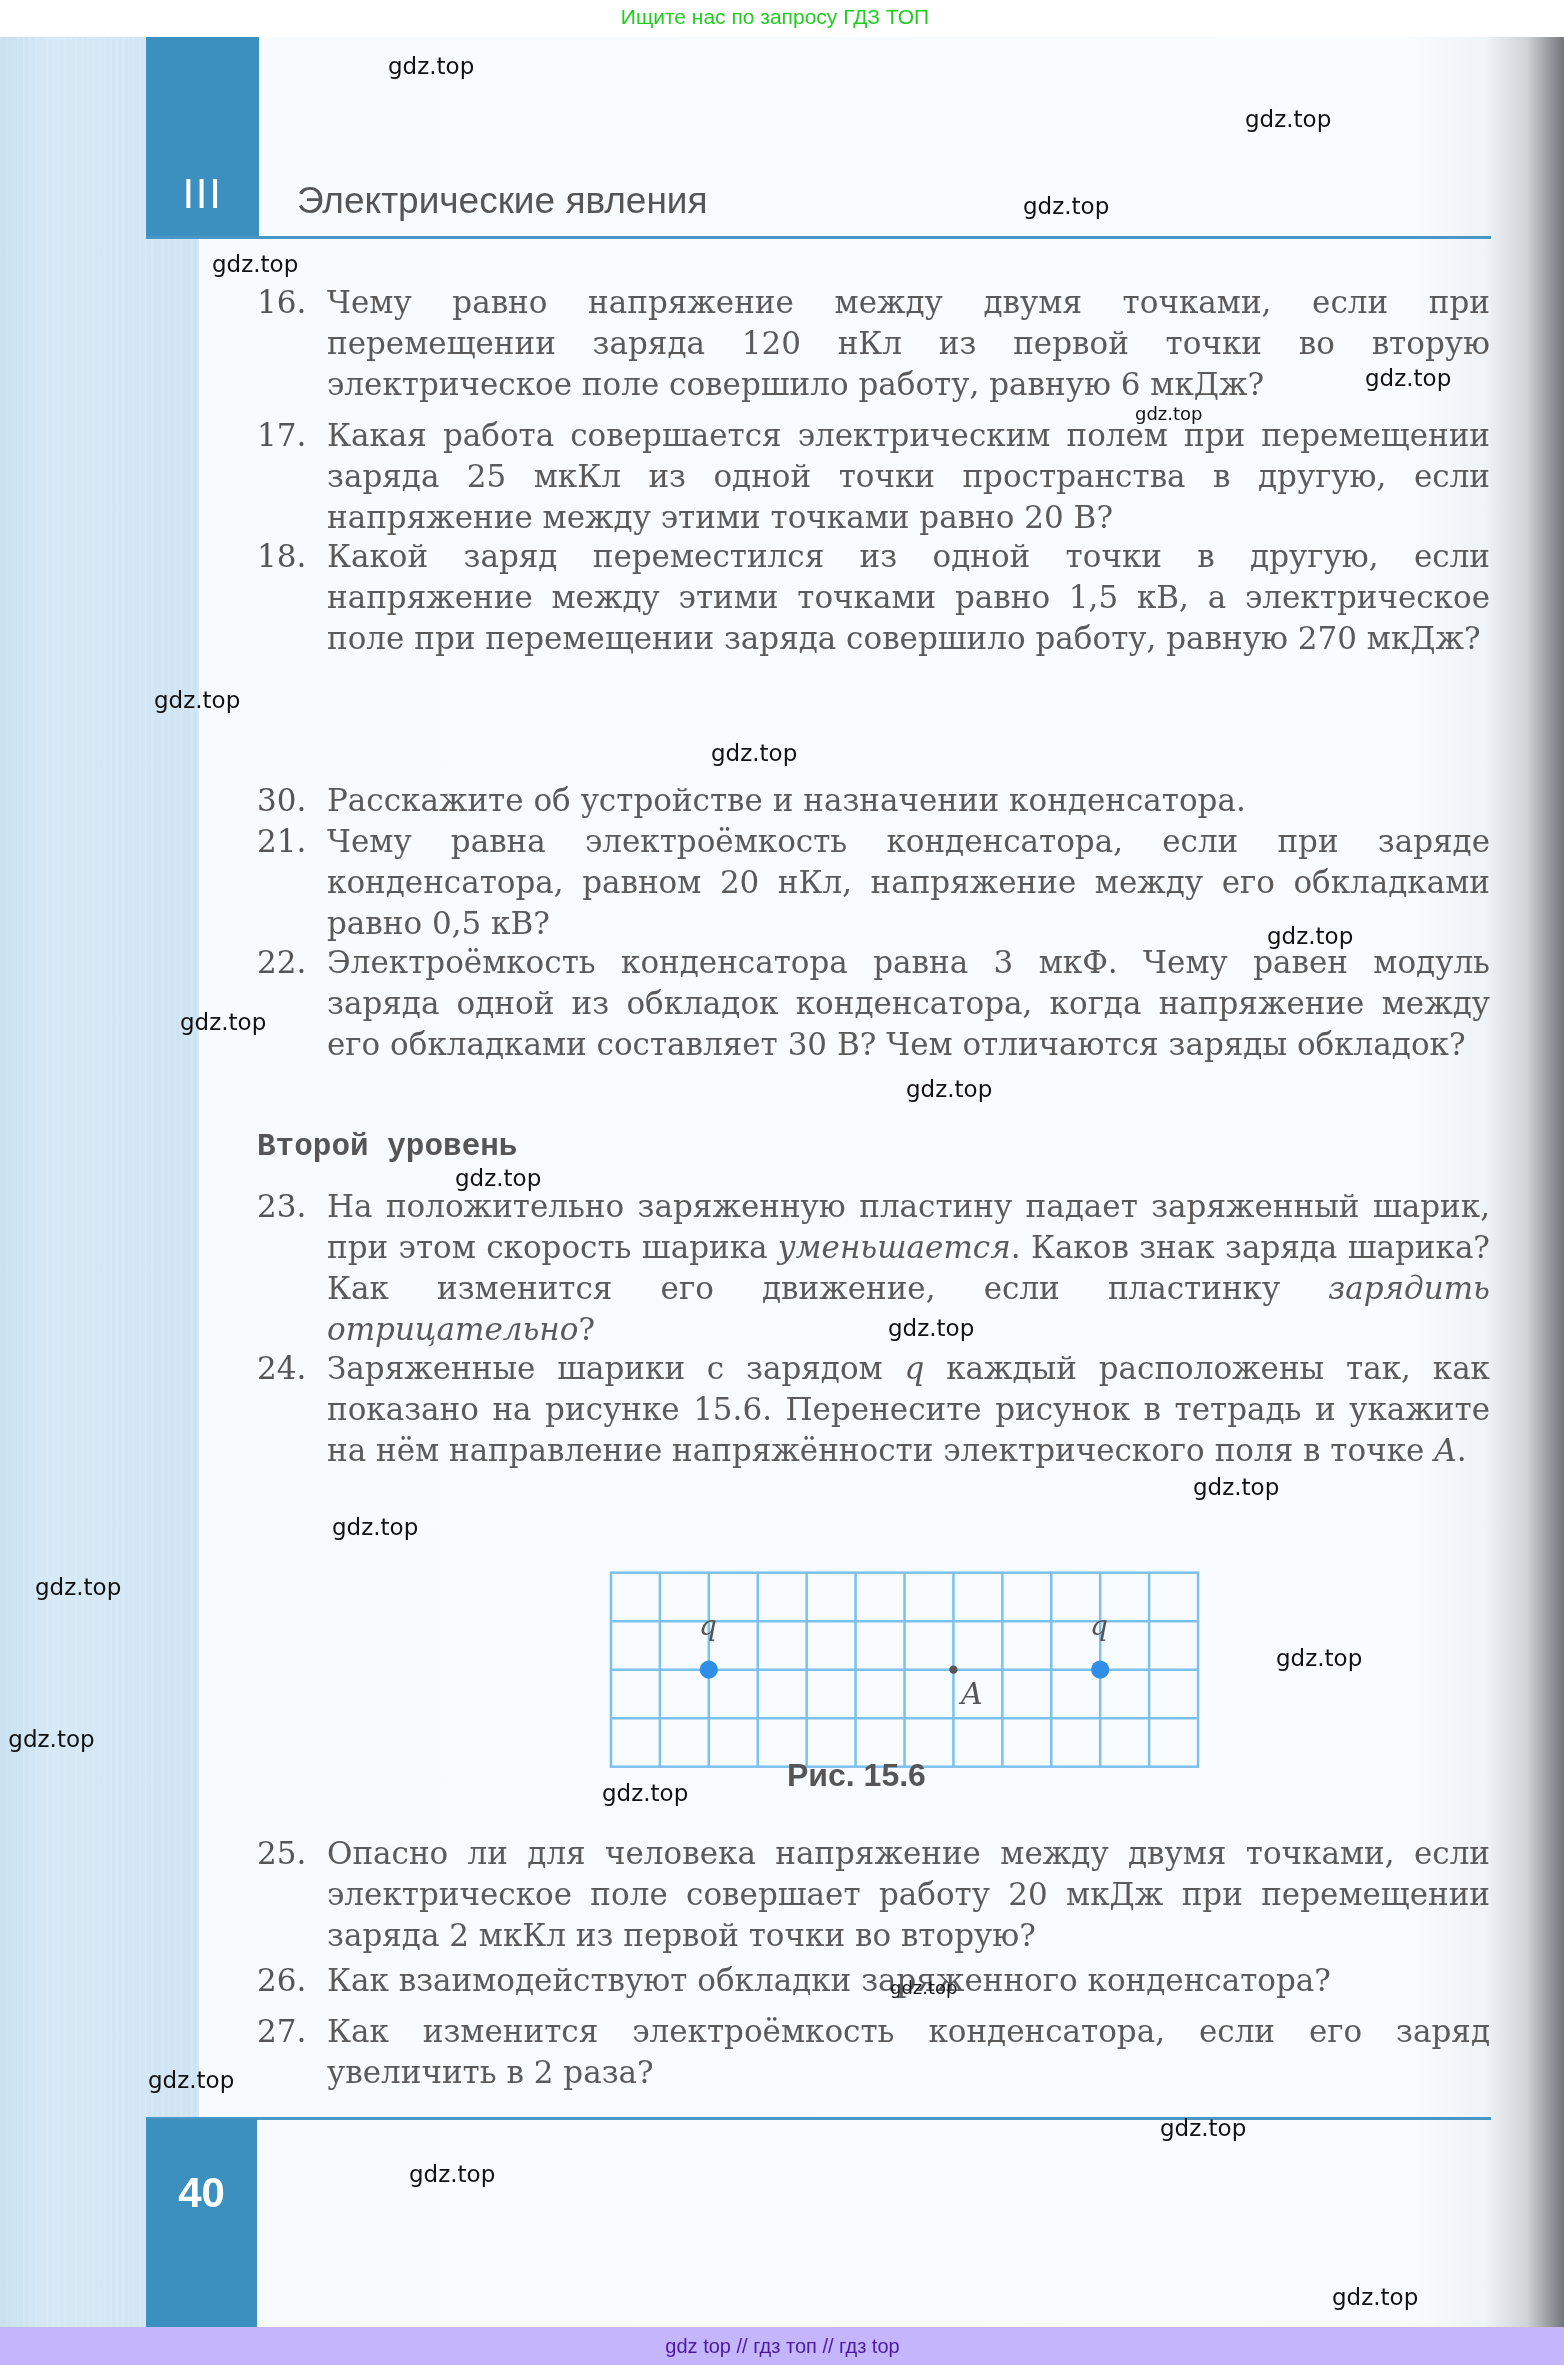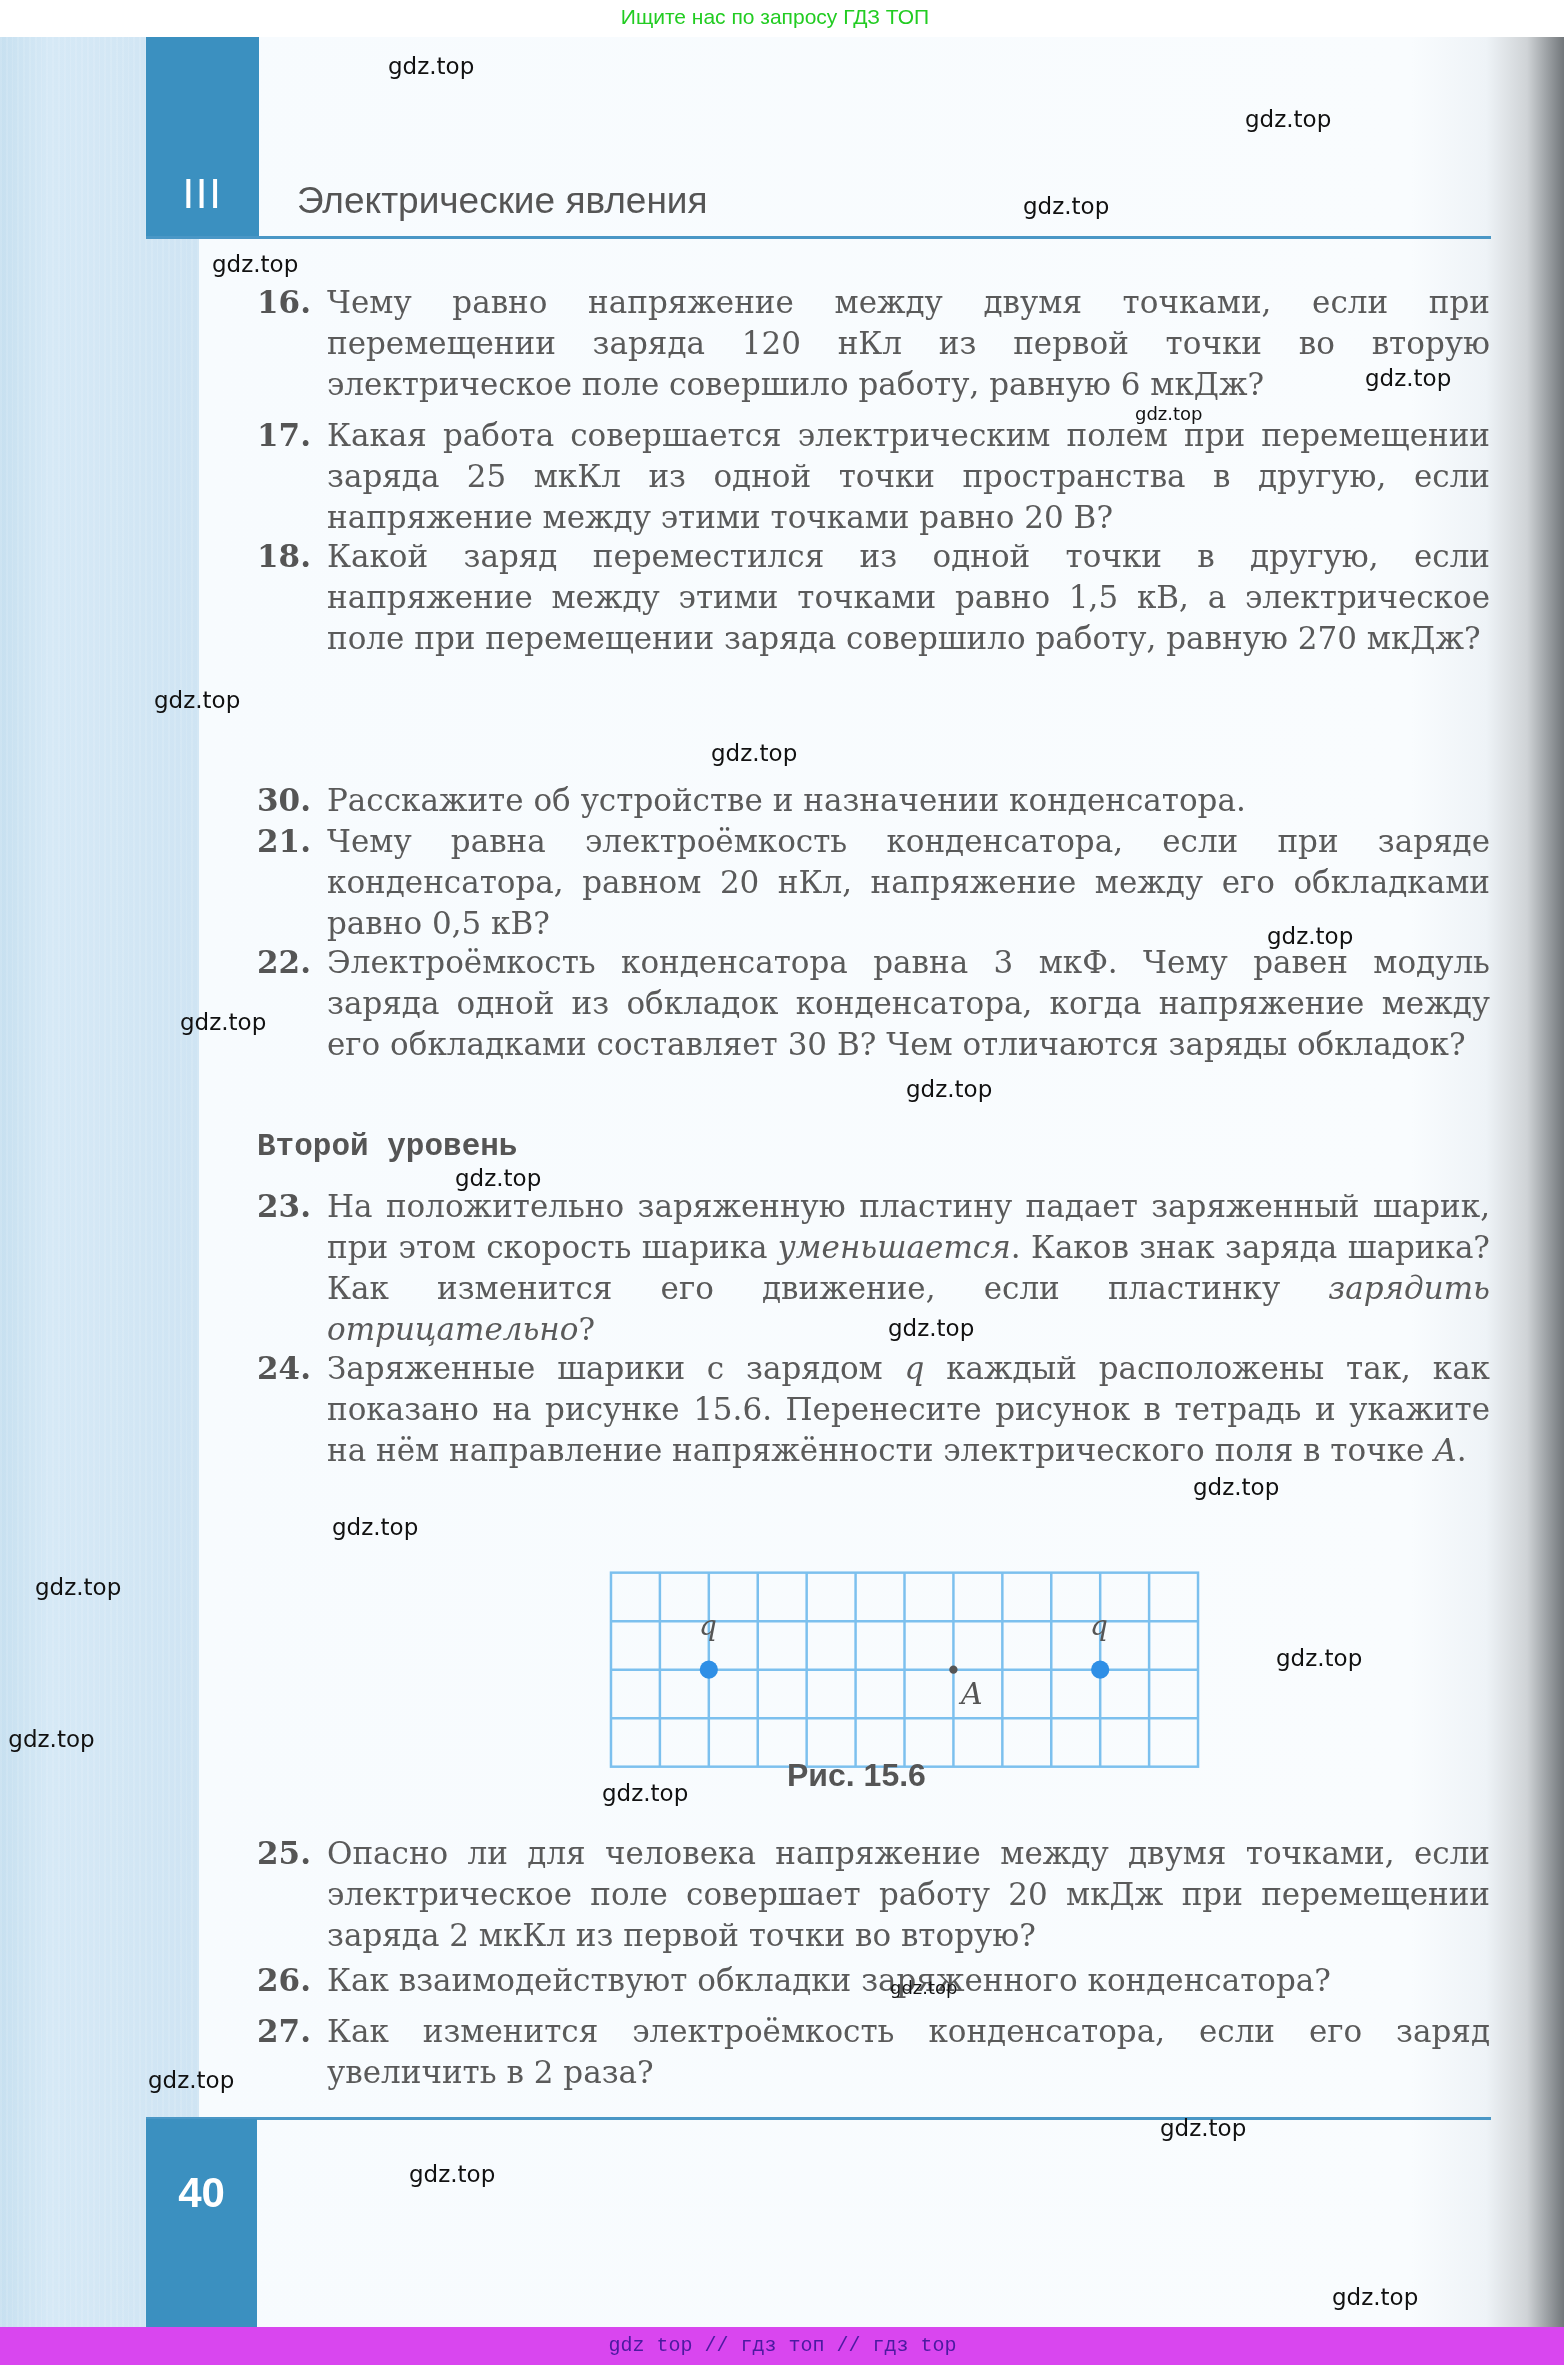--- a/index.html
+++ b/index.html
@@ -11,36 +11,36 @@
           background:linear-gradient(90deg,#c7e0f0 0px,#d6e9f6 50px,#cfe4f3 199px,#f7fbfe 199px,#f9fcfe 1411px,#eef3f7 1486px,#cfd3d6 1527px,#6f7478 1565px); }
   .edge-strip { position:absolute; left:0; top:0; width:199px; height:100%;
                 background:repeating-linear-gradient(90deg,rgba(255,255,255,0.18) 0 1.7px,rgba(0,0,0,0) 1.7px 5.8px); opacity:.6; }
   .chapter-tab { position:absolute; left:146px; top:0; width:113px; height:201px; background:#3b90c0; }
   .chapter-num { position:absolute; left:0; width:113px; bottom:20px; text-align:center; color:#fff;
                  font-family:"Liberation Sans", sans-serif; font-size:42px; letter-spacing:1.7px; }
   .chapter-title { position:absolute; left:297px; top:143px; font-family:"Liberation Sans", sans-serif;
                    font-size:37px; color:#555; }
   .header-rule { position:absolute; left:146px; top:199px; width:1345px; height:3.3px; background:#4a97c6; }
   .q { position:absolute; left:257px; width:1233px; font-size:31px; line-height:41px; color:#5a5a5a; }
-  .q .num { position:absolute; left:0; top:0; font-weight:bold; color:#555; }
+  .q .num { position:absolute; left:0; top:0; font-weight:normal; color:#555; }
   .q .txt { display:block; margin-left:70px; text-align:justify; }
   .q em { font-style:italic; }
   .section-title { position:absolute; left:257px; top:1092px; font-family:Liberation Mono, monospace;
                    font-weight:bold; font-size:31px; color:#555; }
   .fig { position:absolute; left:609px; top:1534px; }
   .fig-caption { position:absolute; left:787px; top:1756px; font-family:"Liberation Sans", sans-serif;
                  font-weight:bold; font-size:32px; color:#555; }
   .wm { position:absolute; font-family:"DejaVu Sans", sans-serif; font-size:23px; color:#111; }
   .wm.small { font-size:18px; }
   .footer-rule { position:absolute; left:146px; top:2080px; width:1345px; height:3.3px; background:#4a97c6; }
   .page-tab { position:absolute; left:146px; top:2082px; width:111px; height:209px; background:#3b90c0; }
   .page-num { position:absolute; left:0; top:50px; width:111px; text-align:center; color:#fff;
               font-family:"Liberation Sans", sans-serif; font-weight:bold; font-size:42px; }
-  .bottom-banner { position:absolute; left:0; top:2327px; width:1565px; height:38px; background:#d946ef;
-                   text-align:center; color:#4b1aa0; font-family:Liberation Mono, monospace; font-size:20px; line-height:38px; }
+  .bottom-banner { position:absolute; left:0; top:2327px; width:1565px; height:38px; background:#c4b5fd;
+                   text-align:center; color:#4b1aa0; font-family:Liberation Sans, sans-serif; font-size:20px; line-height:38px; }
 </style>
 </head>
 <body>
 
 <div class="top-banner">Ищите нас по запросу ГДЗ ТОП</div>
 
 <div class="page">
   <div class="edge-strip"></div>
 
   <div class="chapter-tab">

